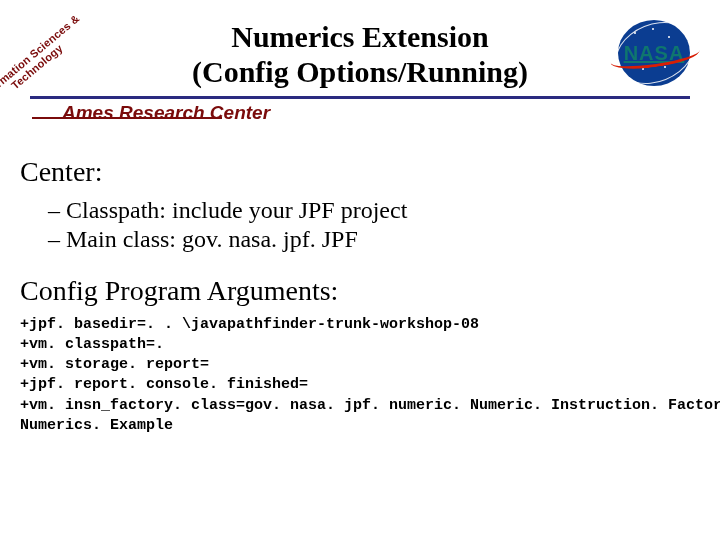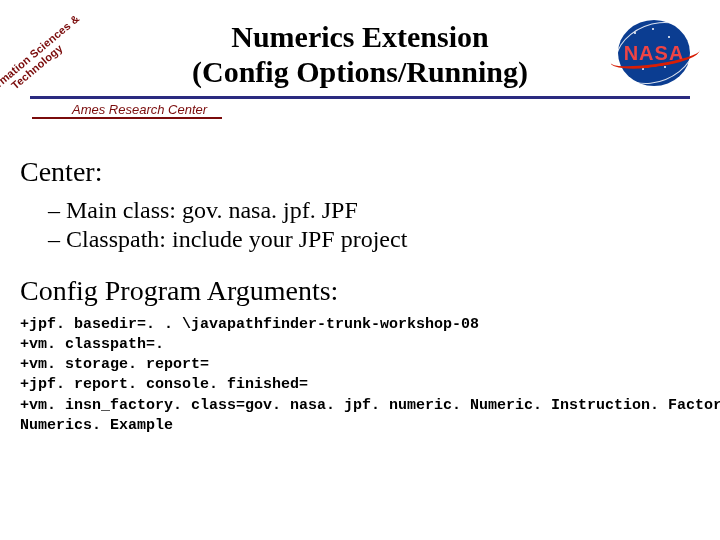--- a/index.html
+++ b/index.html
@@ -53,26 +53,26 @@
     font-weight: bold;
     color: #7a0b0b;
     letter-spacing: 0.2px;
     text-align: center;
     pointer-events: none;
   }
 
   
   .ames {
     position: absolute;
-    left: 72px;
+    left: 62px;
     top: 102px;
     font-family: Arial, Helvetica, sans-serif;
     font-style: italic;
-    font-weight: normal;
-    font-size: 13px;
+    font-weight: bold;
+    font-size: 19px;
     color: #7a0b0b;
   }
   .ames-line {
     position: absolute;
     left: 32px;
     top: 117px;
     width: 190px;
     border-top: 2px solid #7a0b0b;
   }
 
@@ -95,22 +95,23 @@
   }
   .nasa-text {
     position: absolute;
     left: 0;
     top: 24px;
     width: 84px;
     text-align: center;
     font-family: Arial, Helvetica, sans-serif;
     font-weight: 900;
     font-size: 20px;
-    color: #ef4444;
+    color: #0f766e;
     letter-spacing: 1px;
+    text-decoration: underline;
   }
   .nasa-swoosh {
     position: absolute;
     left: -2px;
     top: 28px;
     width: 90px;
     height: 18px;
     border-bottom: 3px solid #d81e05;
     border-radius: 0 0 60px 60px / 0 0 14px 14px;
     transform: rotate(-8deg);
@@ -186,22 +187,22 @@
       <div class="nasa-star" style="left:30px;top:50px"></div>
       <div class="nasa-star" style="left:52px;top:48px"></div>
       <div class="nasa-text">NASA</div>
       <div class="nasa-swoosh"></div>
     </div>
   </div>
 
   <div class="body">
     <div class="section">Center:</div>
     <div class="bullets">
+      <div class="bullet">– Classpath: include your JPF project</div>
       <div class="bullet">– Main class: gov. nasa. jpf. JPF</div>
-      <div class="bullet">– Classpath: include your JPF project</div>
     </div>
 
     <div class="section">Config Program Arguments:</div>
     <div class="code"><span>+jpf. basedir=. . \javapathfinder-trunk-workshop-08</span>
 <span>+vm. classpath=.</span>
 <span>+vm. storage. report=</span>
 <span>+jpf. report. console. finished=</span>
 <span>+vm. insn_factory. class=gov. nasa. jpf. numeric. Numeric. Instruction. Factory</span>
 <span>Numerics. Example</span></div>
   </div>

